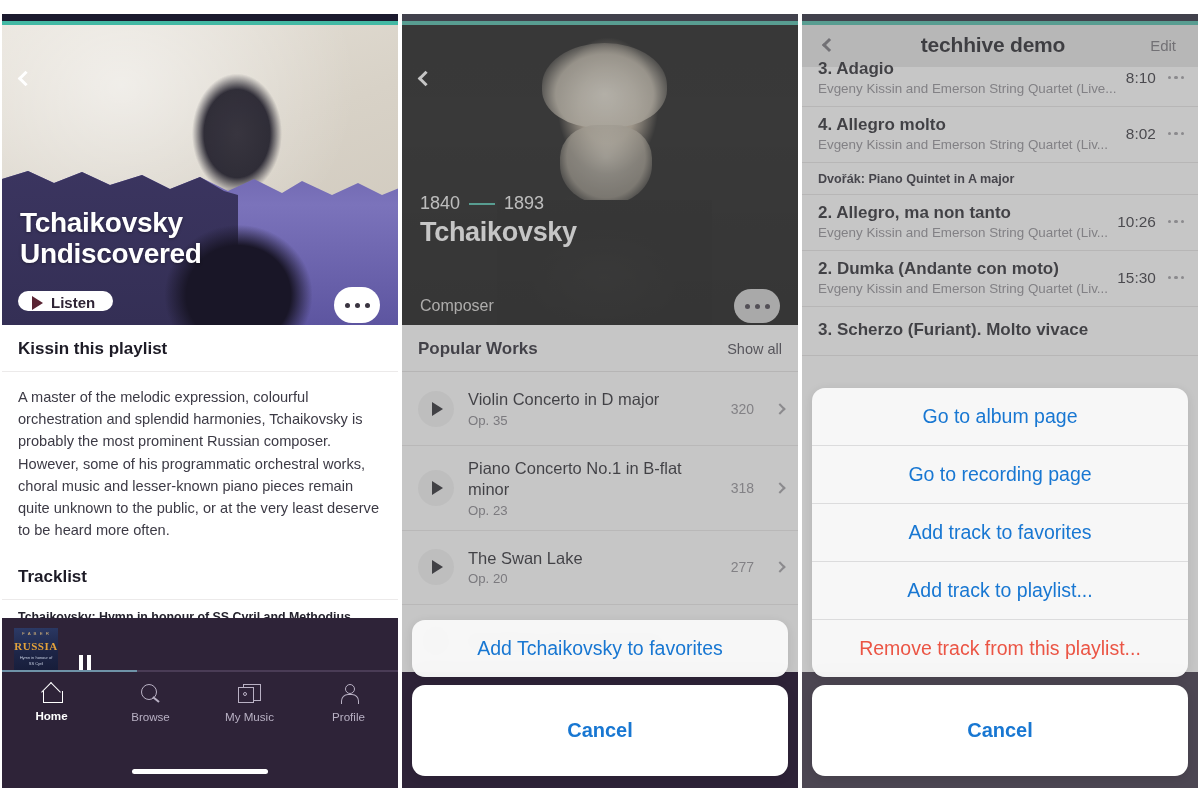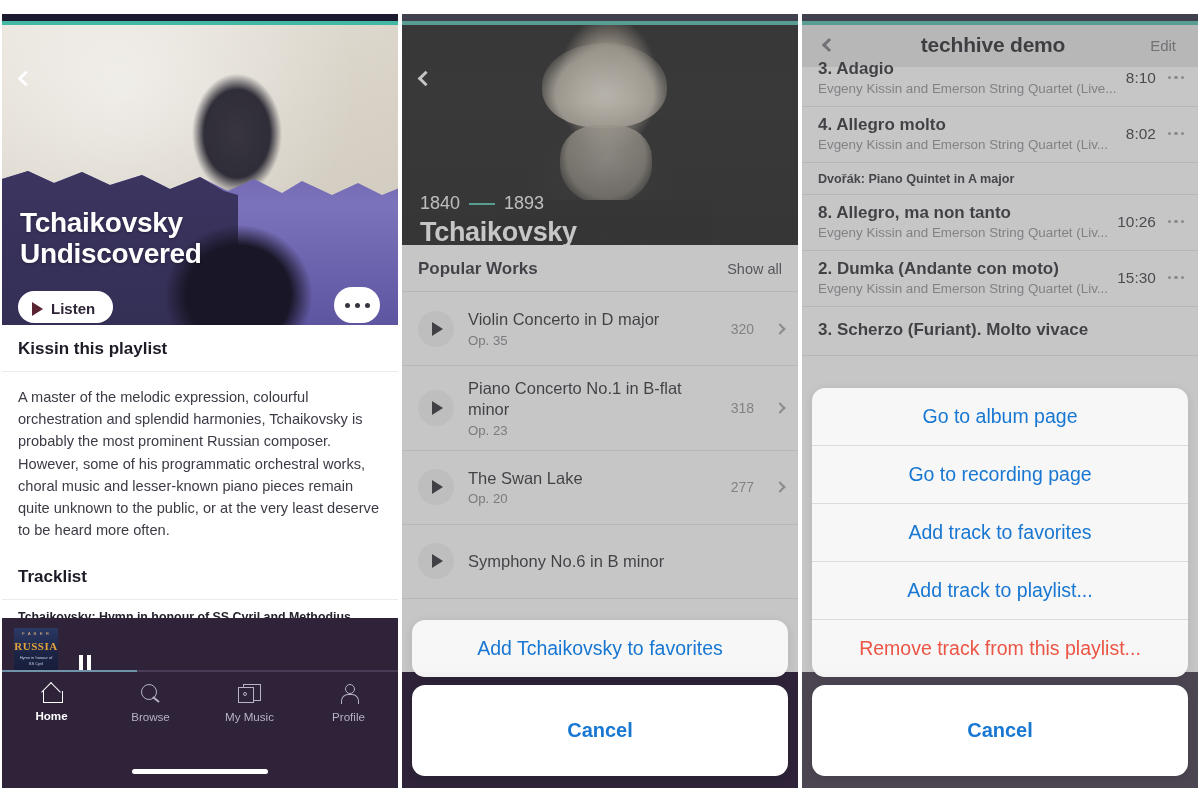--- a/index.html
+++ b/index.html
@@ -75,21 +75,21 @@
     transform: rotate(45deg);
   }
   .hero-title {
     position: absolute; left: 18px; top: 182px;
     color: #fff; font-size: 28px; font-weight: 700; line-height: 1.12;
     letter-spacing: -0.3px;
     text-shadow: 0 1px 3px rgba(0,0,0,.35);
   }
   .listen-btn {
     position: absolute; left: 16px; top: 266px;
-    height: 32px; padding: 3px 18px 0 14px;
+    height: 20px; padding: 3px 18px 0 14px;
     background:#fff; border-radius: 17px;
     display:flex; align-items:center; gap:8px;
     cursor: pointer;
   }
   .listen-tri {
     width:0; height:0; border-left: 11px solid #5a2433;
     border-top: 7px solid transparent; border-bottom: 7px solid transparent;
   }
   .listen-label { color:#2f2435; font-size:15px; font-weight:700; }
   .hero-more {
@@ -206,21 +206,21 @@
   .prof-ic::after{
     content:""; position:absolute; left:2px; top:10px; width:16px; height:9px;
     border:1.6px solid #b9b1c4; border-bottom:none; border-radius: 7px 7px 0 0;
   }
   .home-indicator {
     position:absolute; left:50%; transform:translateX(-50%); bottom: 14px;
     width: 136px; height: 5px; border-radius: 3px; background:#fff;
   }
 
   
-  .hero2 { position:relative; height: 220px; overflow:hidden; background:#0b0b0c; }
+  .hero2 { position:relative; height: 300px; overflow:hidden; background:#0b0b0c; }
   .hero2-bg {
     position:absolute; inset:0;
     background:
       radial-gradient(ellipse 70px 95px at 52% 27%, #d8cfc1 0%, #b9ab96 40%, rgba(120,108,92,0) 72%),
       radial-gradient(ellipse 115px 110px at 50% 78%, #1a1918 0%, #0d0d0d 70%),
       radial-gradient(ellipse 200px 160px at 20% 30%, #1f1f1e 0%, rgba(12,12,12,0) 70%),
       linear-gradient(165deg, #161615 0%, #0a0a0a 70%);
   }
   .hero2-hair {
     position:absolute; left: 140px; top: 18px; width: 125px; height: 85px;
@@ -562,21 +562,21 @@
             <i></i>
               <i></i>
               <i></i>
           </span>
         </div>
 
         <div class="tl-group">Dvořák: Piano Quintet in A major</div>
 
         <div class="tl-row">
           <span class="tl-main">
-            <div class="tl-title">8. Allegro, ma non tanto</div>
+            <div class="tl-title">2. Allegro, ma non tanto</div>
             <div class="tl-sub">Evgeny Kissin and Emerson String Quartet (Liv...</div>
           </span>
           <span class="tl-time">10:26</span>
           <span class="tl-dots">
             <i></i>
               <i></i>
               <i></i>
           </span>
         </div>
 

